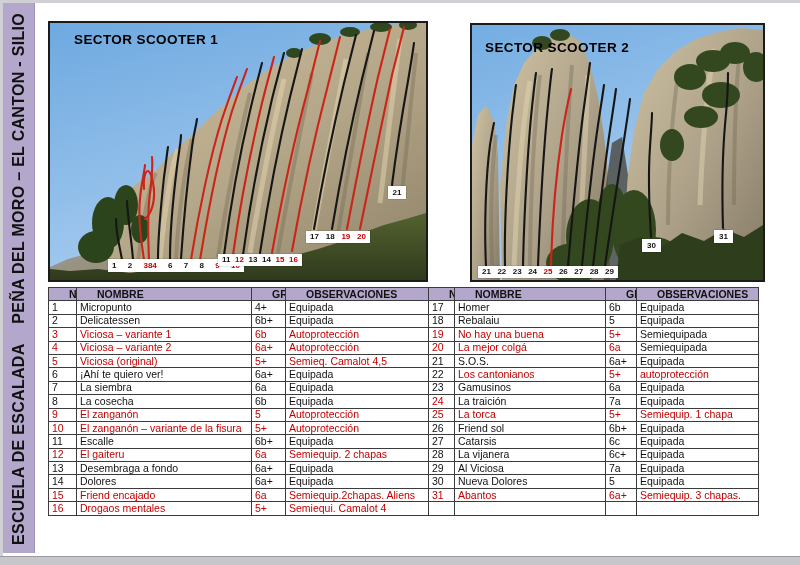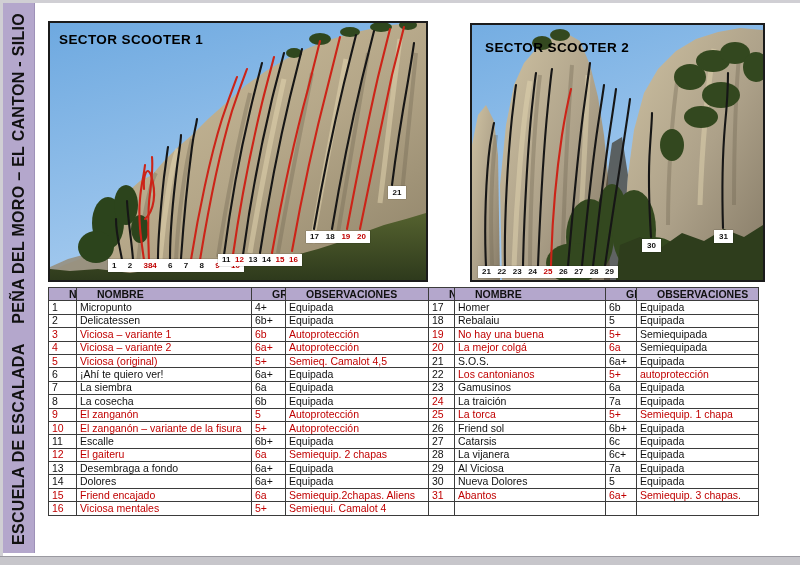--- a/index.html
+++ b/index.html
@@ -16,21 +16,21 @@
   .vtext{position:absolute;left:5px;top:551px;width:544px;height:28px;transform-origin:0 0;transform:rotate(-90deg);
          display:flex;justify-content:space-between;align-items:center;padding:0 6px;box-sizing:border-box;
          font-weight:bold;font-size:16px;letter-spacing:.3px;color:#111;white-space:nowrap;}
 
   
   .photo{position:absolute;border:2px solid #1b1b1b;background:#87b9e6;}
   #photo1{left:48px;top:21px;width:376px;height:257px;}
   #photo2{left:470px;top:23px;width:291px;height:255px;}
   .photo svg{display:block;}
   .photo-title{position:absolute;font-weight:bold;font-size:13.5px;letter-spacing:.4px;color:#000;}
-  #photo1 .photo-title{left:9px;top:9px;}
+  #photo1 .photo-title{left:24px;top:9px;}
   #photo2 .photo-title{left:13px;top:15px;}
 
   
   .chip{position:absolute;background:#ffffff;display:flex;justify-content:space-between;align-items:center;
         padding:1px 4px;box-sizing:border-box;font-weight:bold;font-size:8px;line-height:1;color:#111;box-shadow:0 0 1px rgba(0,0,0,.55);}
   .chip span{white-space:nowrap;}
   #p1-chip-a{left:58px;top:236px;width:136px;height:13px;}
   #p1-chip-b{left:168px;top:231px;width:84px;height:12px;}
   #p1-chip-c{left:256px;top:208px;width:64px;height:12px;}
   #p1-chip-d{left:338px;top:163px;width:18px;height:13px;justify-content:center;}
@@ -349,21 +349,21 @@
           <td>Equipada</td>
         </tr>
         <tr>
           <td class="red">15</td>
           <td class="red">Friend encajado</td>
           <td class="red">6a</td>
           <td class="red">Semiequip.2chapas. Aliens</td>
         </tr>
         <tr>
           <td class="red">16</td>
-          <td class="red">Viciosa mentales</td>
+          <td class="red">Drogaos mentales</td>
           <td class="red">5+</td>
           <td class="red">Semiequi. Camalot 4</td>
         </tr>
       </tbody>
   </table>
 
   <table id="table-right">
     <colgroup>
         <col style="width:26px">
         <col style="width:151px">

